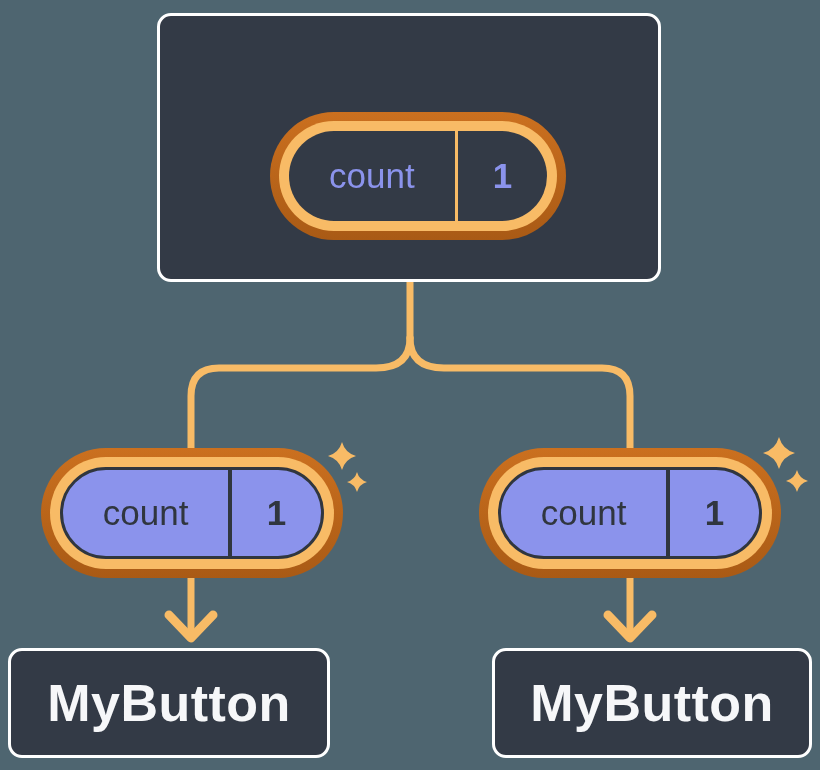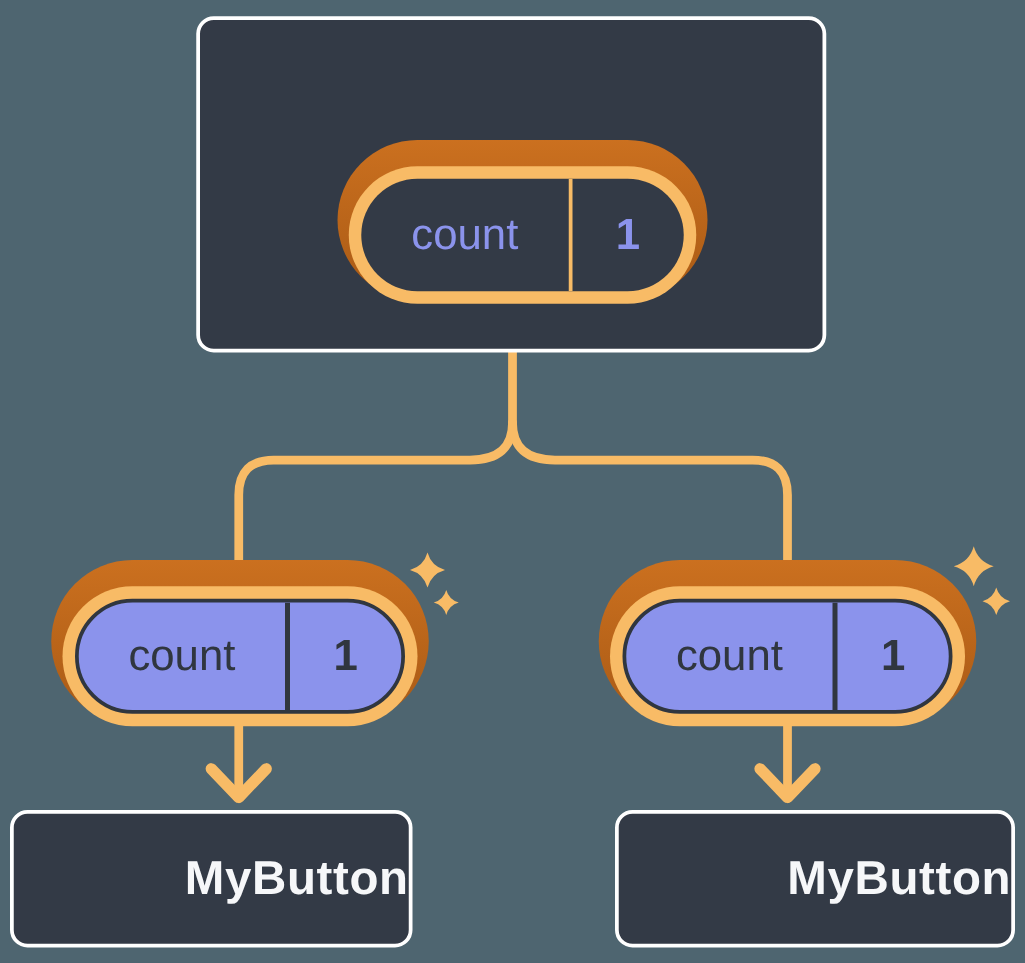--- a/index.html
+++ b/index.html
@@ -36,22 +36,22 @@
   .comp-title {
     text-align: center;
     margin-top: 33px;
     font-size: 40px;
     font-weight: 700;
     letter-spacing: 0.5px;
   }
   .comp-box--leaf {
     display: flex;
     align-items: center;
-    justify-content: flex-end;
-    font-size: 38px;
+    justify-content: center;
+    font-size: 52px;
     font-weight: 700;
     letter-spacing: 0.5px;
   }
   .comp-box--leaf-left  { left: 8px;   top: 648px; width: 322px; height: 110px; }
   .comp-box--leaf-right { left: 492px; top: 648px; width: 320px; height: 110px; }
 
   
   .pill {
     position: absolute;
     z-index: 3;
@@ -62,21 +62,20 @@
   }
   .pill--root  { left: 110px; top: 96px; width: 296px; height: 128px; } 
   .pill--left  { left: 41px;  top: 448px; width: 302px; height: 130px; }
   .pill--right { left: 479px; top: 448px; width: 302px; height: 130px; }
   .pill-mid {
     width: 100%; height: 100%;
     border-radius: 999px;
     background: #f8bb66;
     padding: 10px;
     box-sizing: border-box;
-    margin-top: 12px;
   }
   .pill-core {
     width: 100%; height: 100%;
     border-radius: 999px;
     display: flex;
     align-items: stretch;
     overflow: hidden;
     box-sizing: border-box;
   }
   .pill--dark .pill-core {

